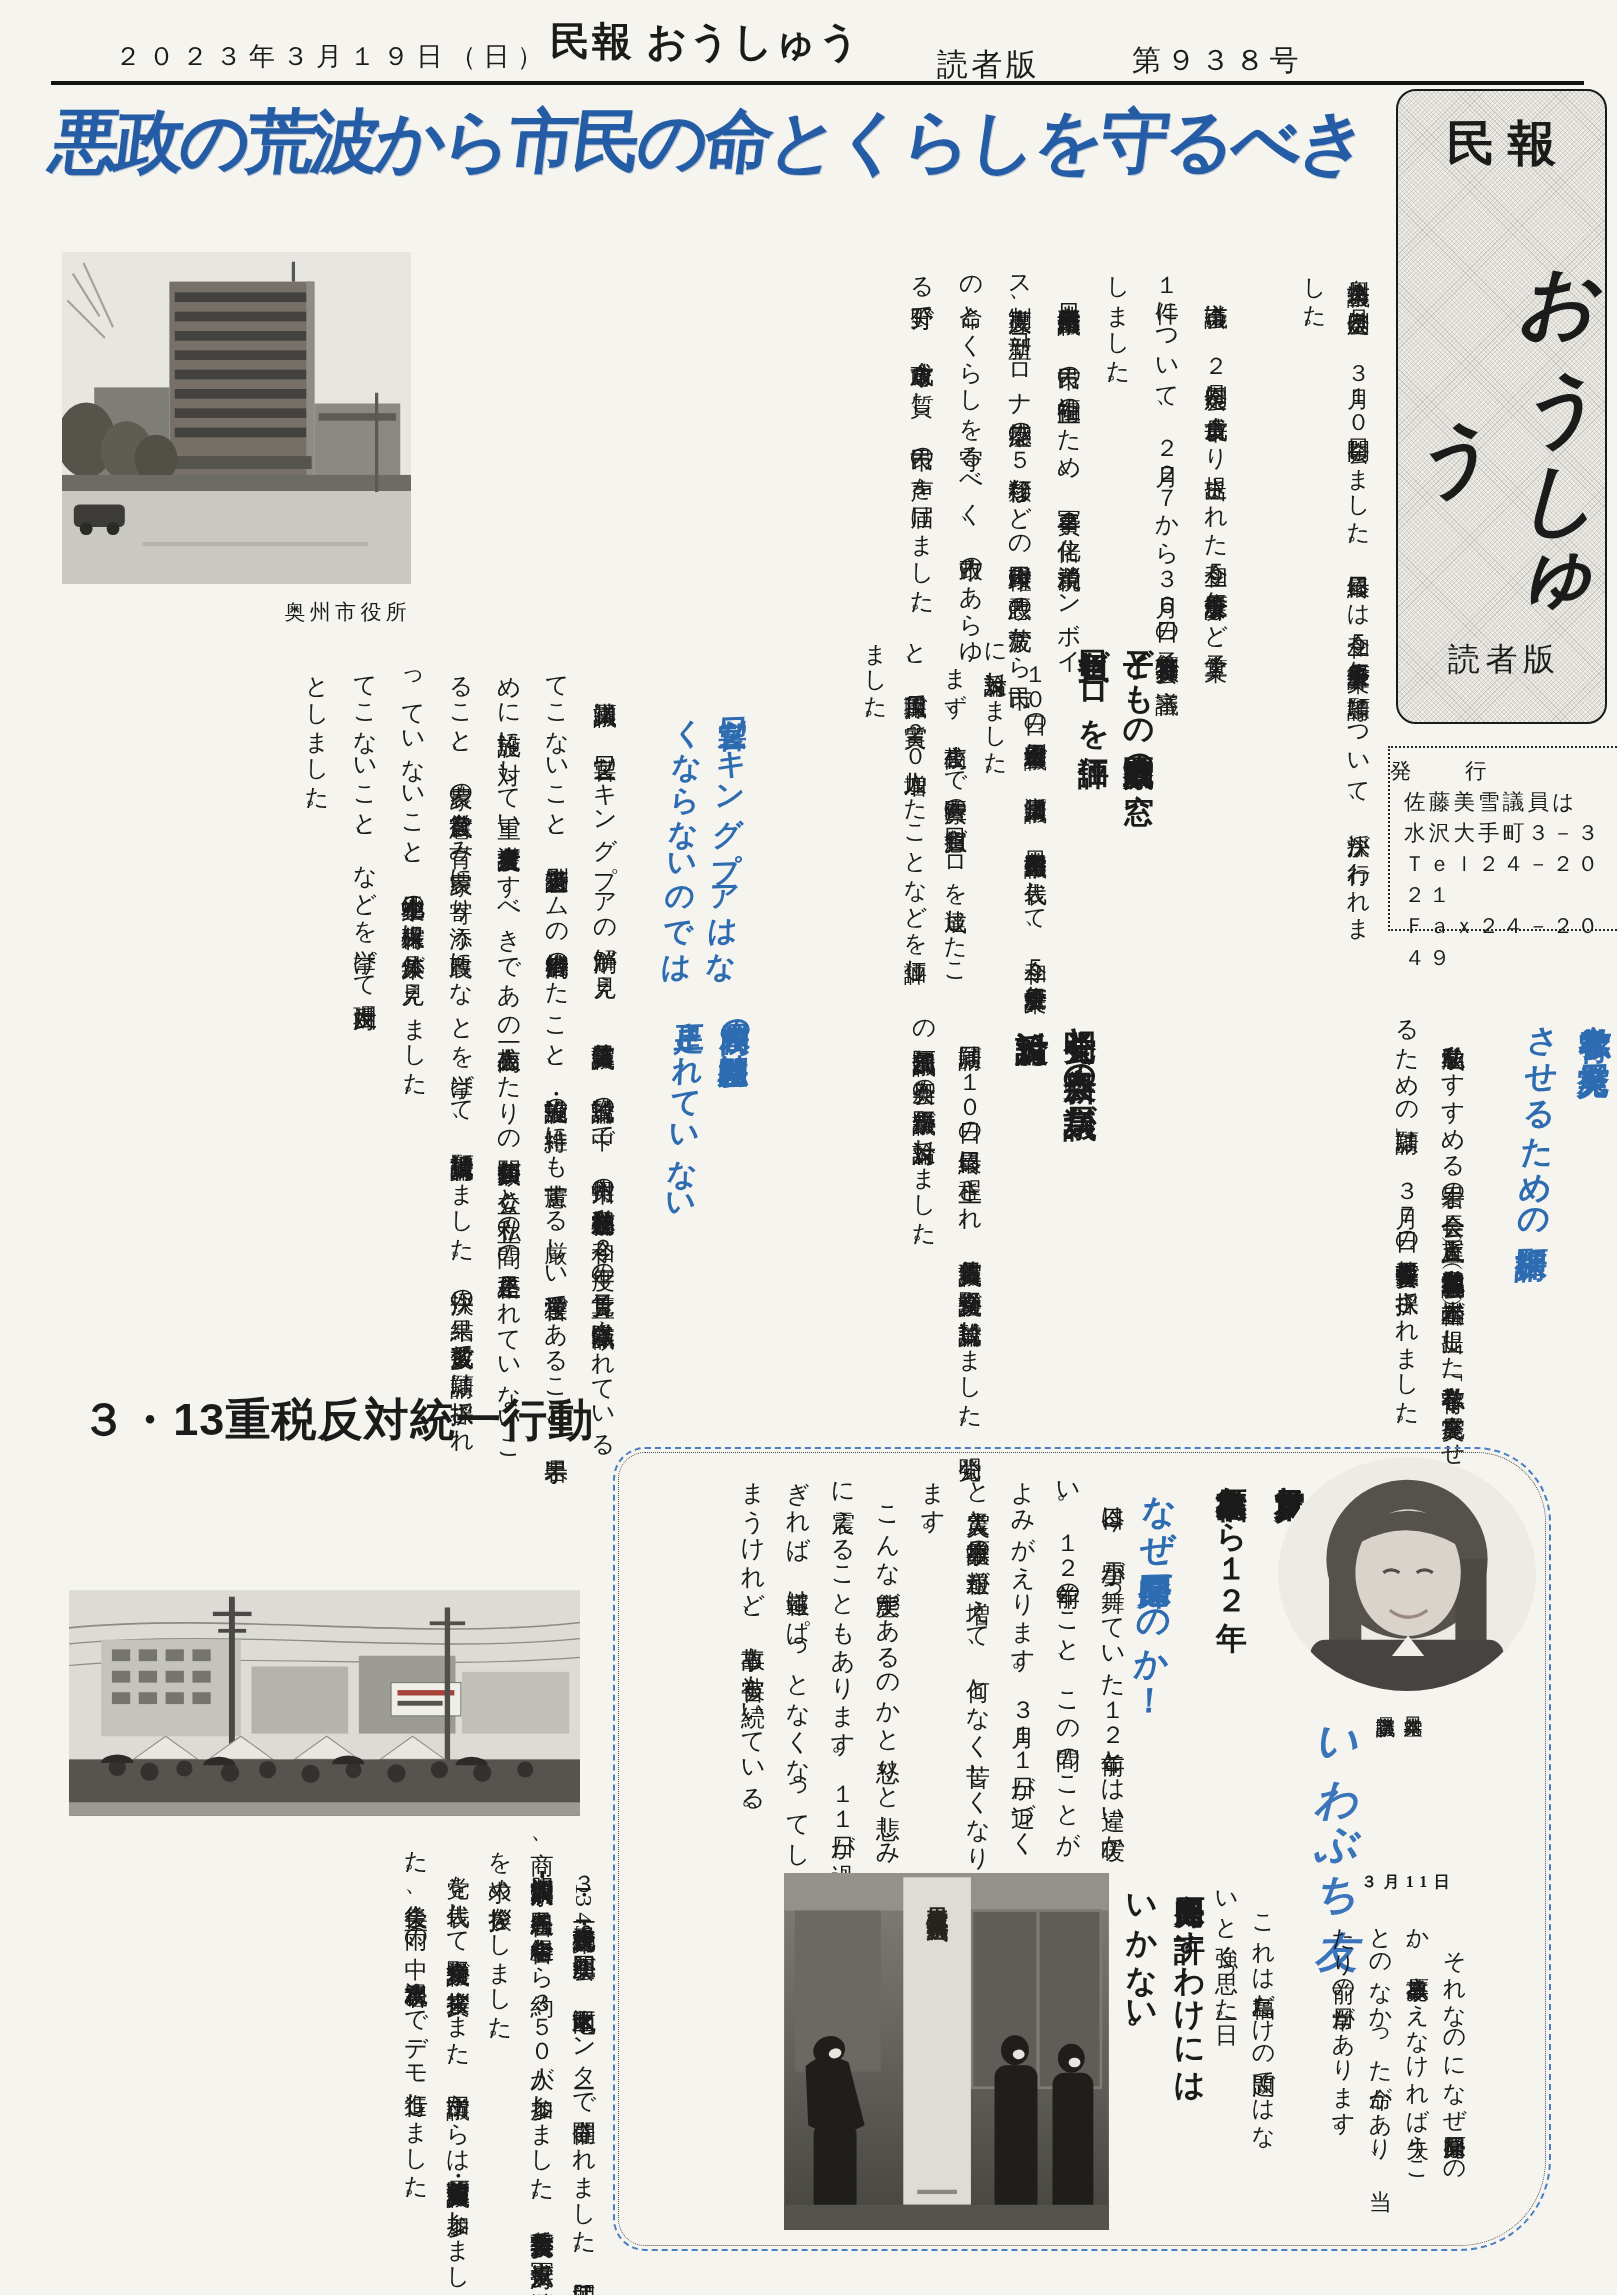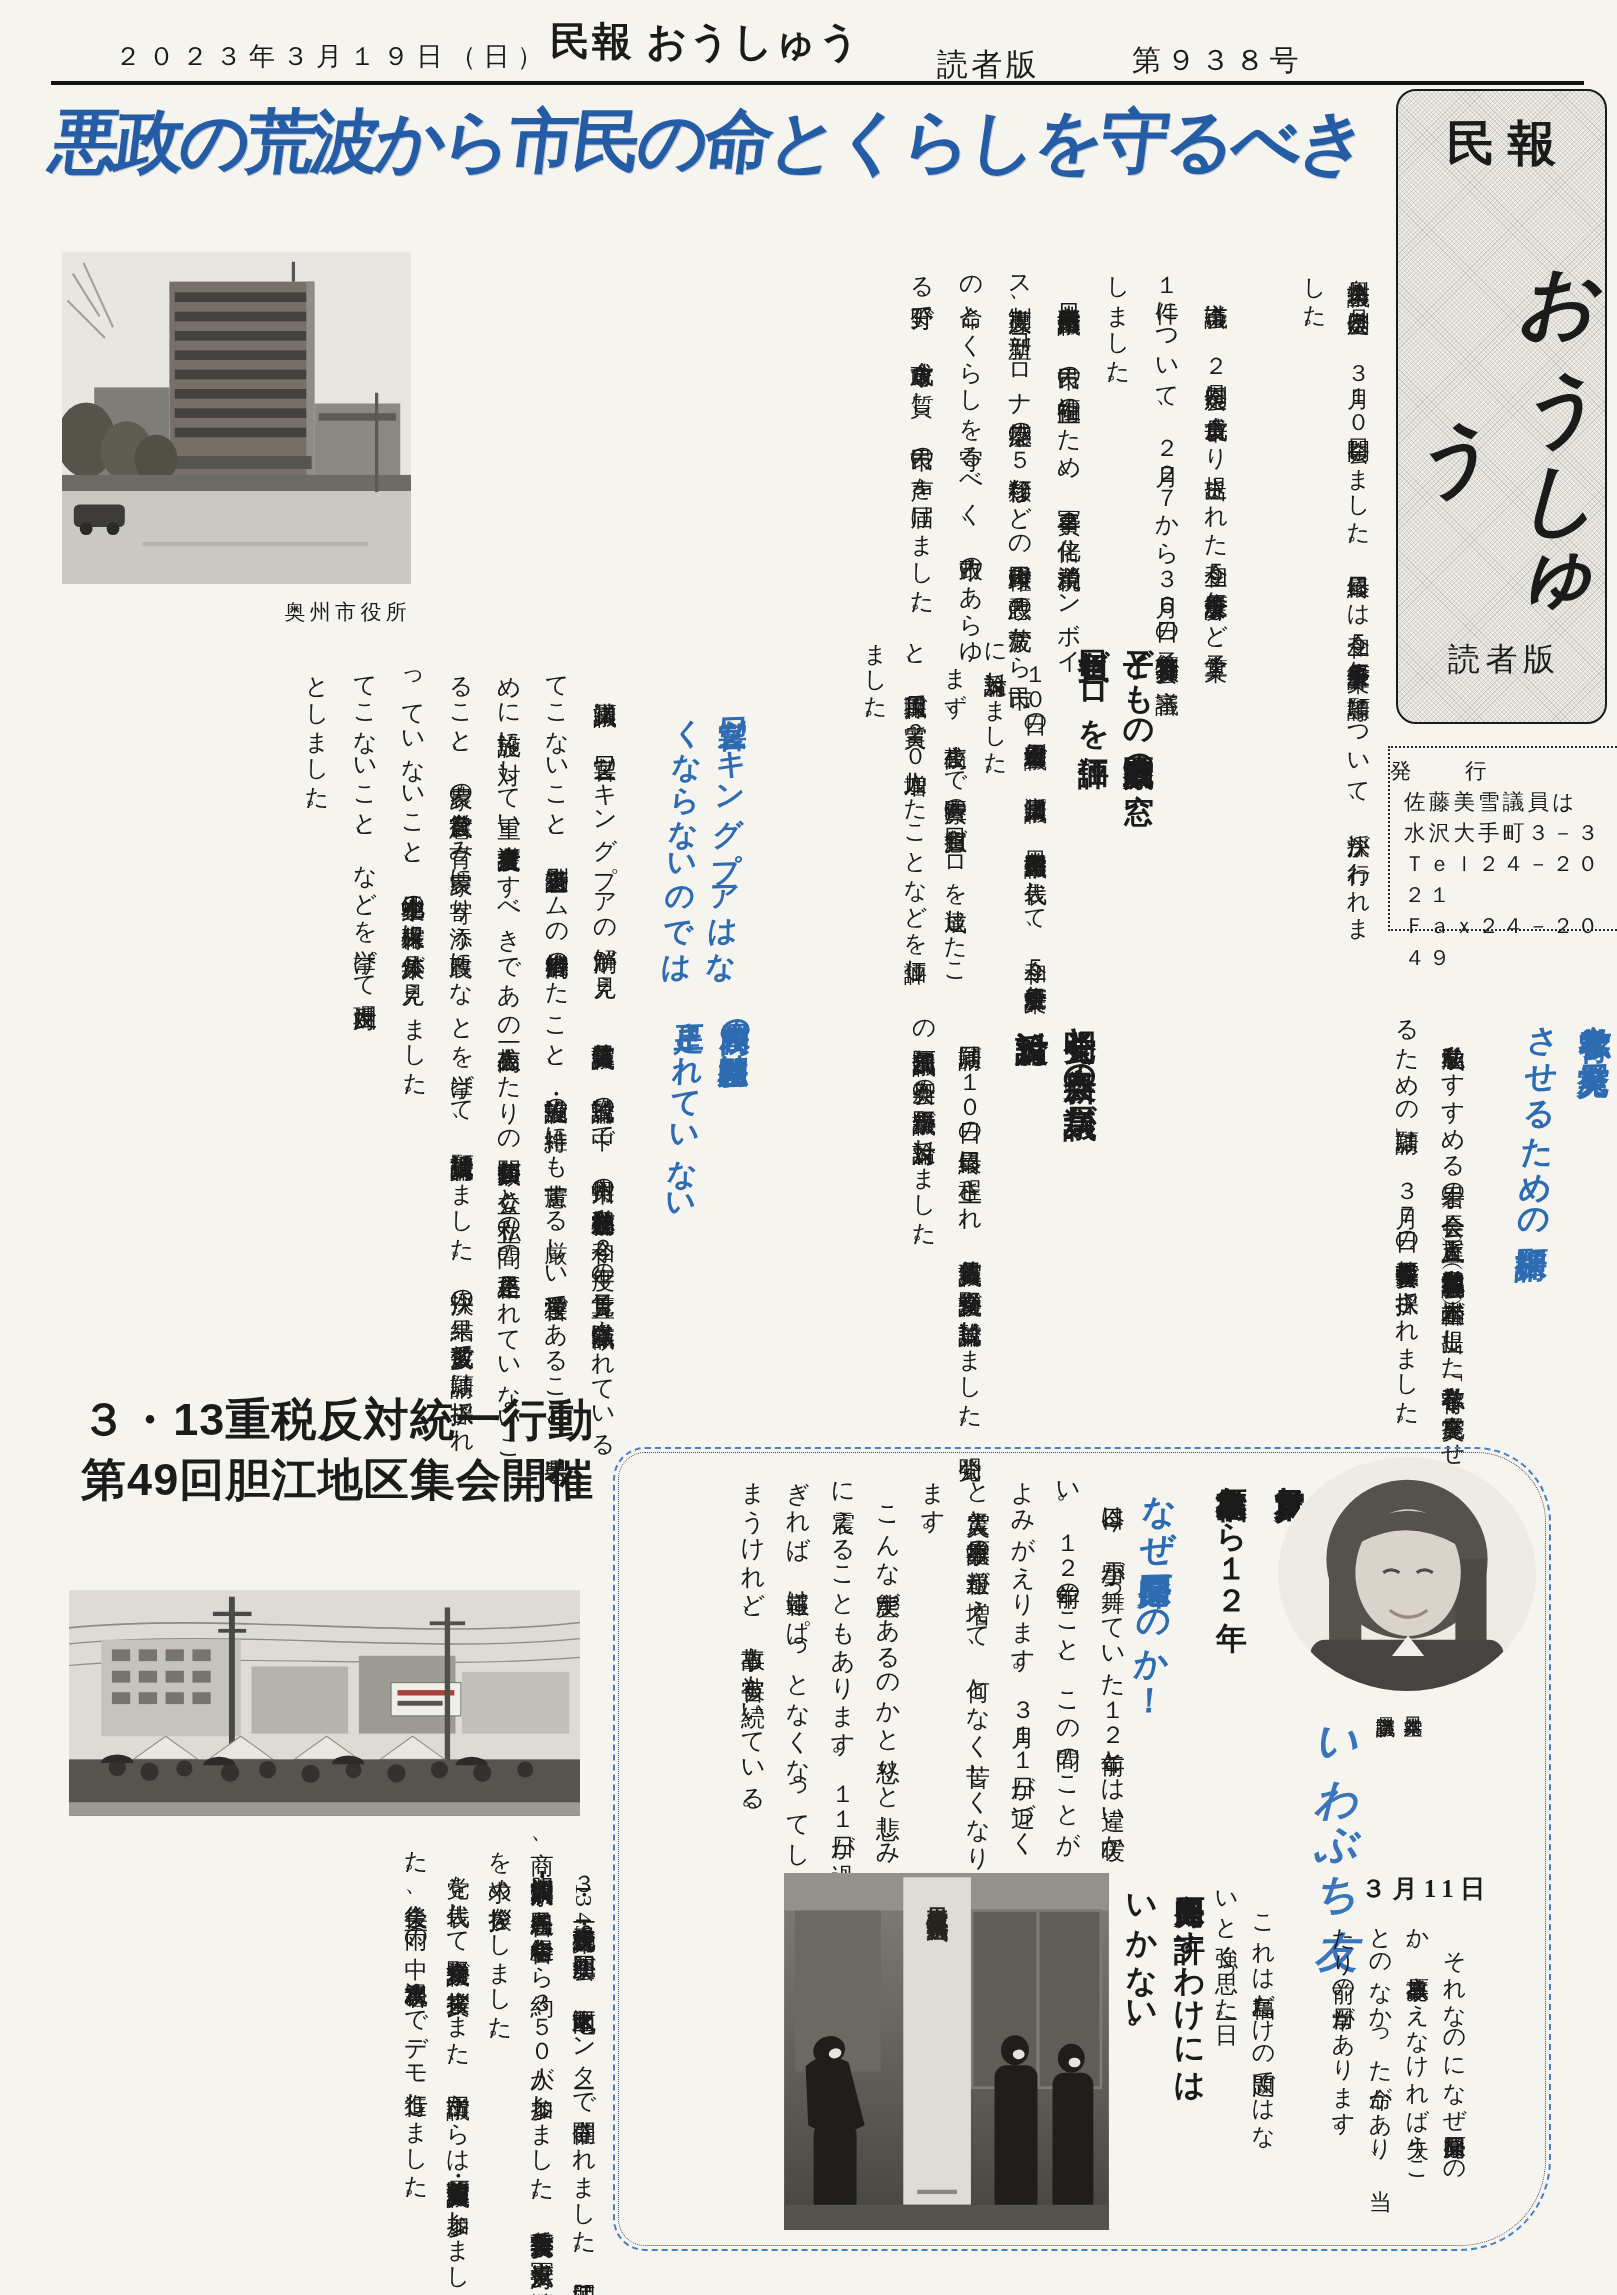--- a/index.html
+++ b/index.html
@@ -65,21 +65,21 @@
           border:2.1px dashed #4a7ec2;outline:1.6px dotted #4a4a4a;outline-offset:-6.4px;
           border-radius:32px 75px 91px 32px;}
   #cb-p12{left:15px;top:16px;width:505px;height:395px;font-size:24px;letter-spacing:0.5px;line-height:45px;}
   #cb-hblue{left:494px;top:21.5px;width:60px;height:376px;font-size:34px;line-height:1;}
   #cb-hblack{left:553px;top:16px;width:137px;height:357px;font-size:31px;font-weight:700;gap:27px;}
   #cb-portrait{left:663px;top:8px;width:258px;height:234px;border-radius:50%;overflow:hidden;
                box-shadow:inset 0 0 38px 24px #f5f4ef;}
   #cb-name{left:690px;top:251px;width:60px;height:242px;font-size:43px;font-weight:700;font-style:italic;color:#3a74ba;}
   #cb-titles{left:752px;top:253px;width:56px;height:226px;font-size:19px;gap:8.6px;}
   #ph-memorial{left:169px;top:424px;width:325px;height:357px;}
-  #cb-date{left:746px;top:423px;font-size:25px;font-weight:700;letter-spacing:6.4px;}
+  #cb-date{left:746px;top:423px;font-size:16px;font-weight:700;letter-spacing:6.4px;}
   #cb-p3{left:669px;top:463px;width:189px;height:273px;font-size:23px;line-height:37px;}
   #cb-p4{left:591px;top:427px;width:76px;height:284px;font-size:23px;line-height:37px;}
   #cb-concl{left:498px;top:424px;width:92px;height:352px;font-size:31px;font-weight:700;gap:17px;}
 </style>
 </head>
 <body>
 
 <div id="page">
 
   <div class="abs" id="hdr-date">２０２３年３月１９日（日）</div>
@@ -180,21 +180,20 @@
   <div class="abs vhead sans bluehead" id="a3-h3">
     <div class="hl">県内高校の公私間格差は</div>
     <div class="hl">是正されていない</div>
   </div>
   <div class="abs vbody" id="a3-p3">
     <p>　佐藤美雪議員は、賛成討論の中で、奥州市の私立学校運営補助金が令和２年度の予算見直し以降年々減額されていること、施設・設備の維持にも苦慮する厳しい学校運営であること、岩手県の高校生一人あたりの年間公費負担額が公立と私立の間の格差是正されていないことを挙げて、請願採択賛成討論しました。採決の結果、賛成多数で請願は採択されました。</p>
   </div>
 
   <div class="abs sans" id="a4-head">
     <div>３・13重税反対統一行動</div>
-    <div>第49回胆江地区集会開催</div>
   </div>
 
   <div class="abs" id="ph-street">
     <svg width="511" height="226" viewBox="0 0 952 420" xmlns="http://www.w3.org/2000/svg">
       <rect width="952" height="420" fill="#dcdbd5"></rect>
       <path d="M0 70 C 300 40, 650 95, 952 60" stroke="#8b8a84" stroke-width="3" fill="none"></path>
       <path d="M0 100 C 300 70, 650 120, 952 90" stroke="#8b8a84" stroke-width="2.5" fill="none"></path>
       <path d="M0 140 C 300 115, 650 150, 952 125" stroke="#8b8a84" stroke-width="2" fill="none"></path>
       <rect x="60" y="92" width="260" height="180" fill="#c4c3bc"></rect>
       <g fill="#75746e">

